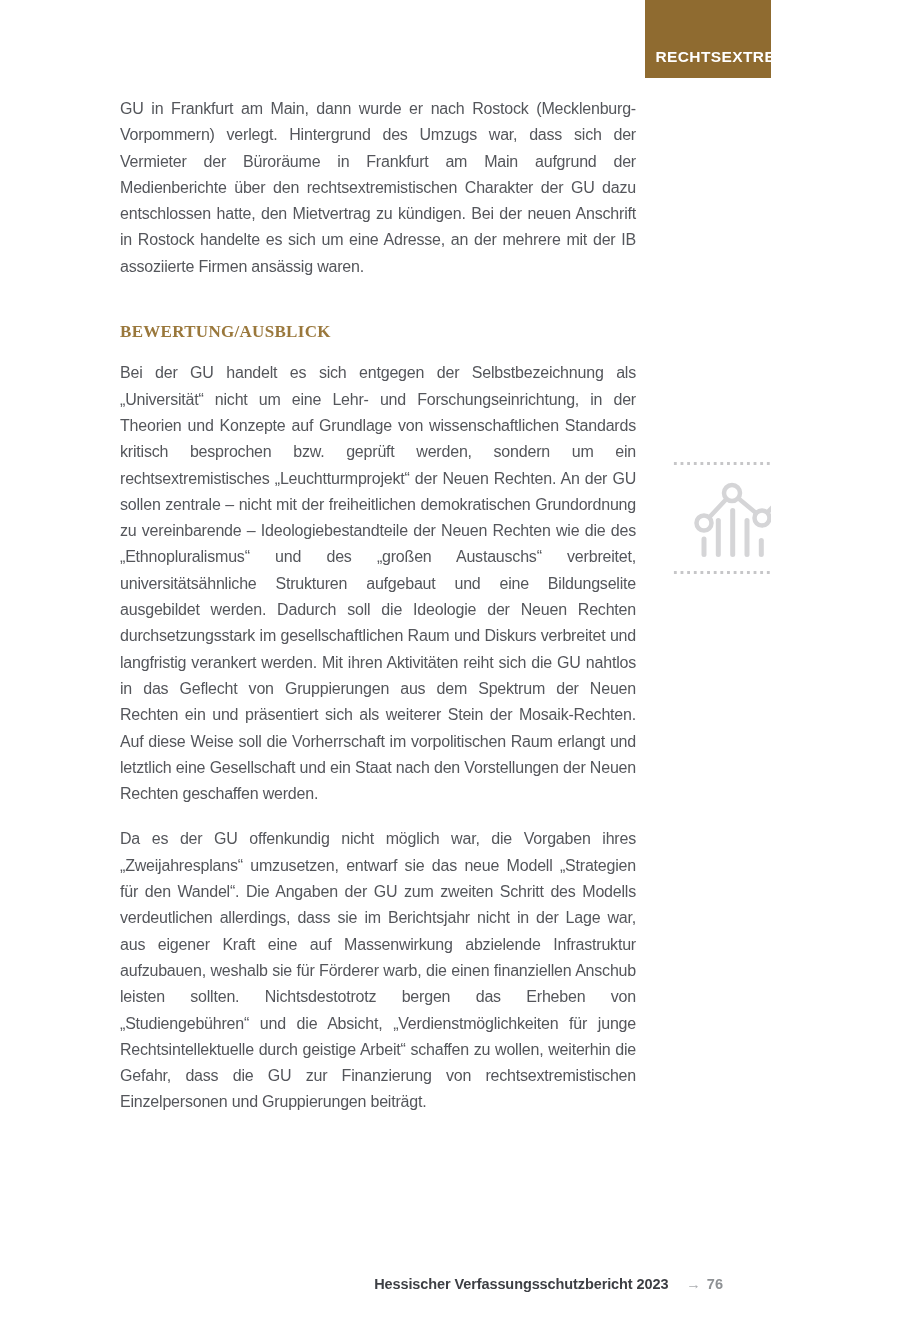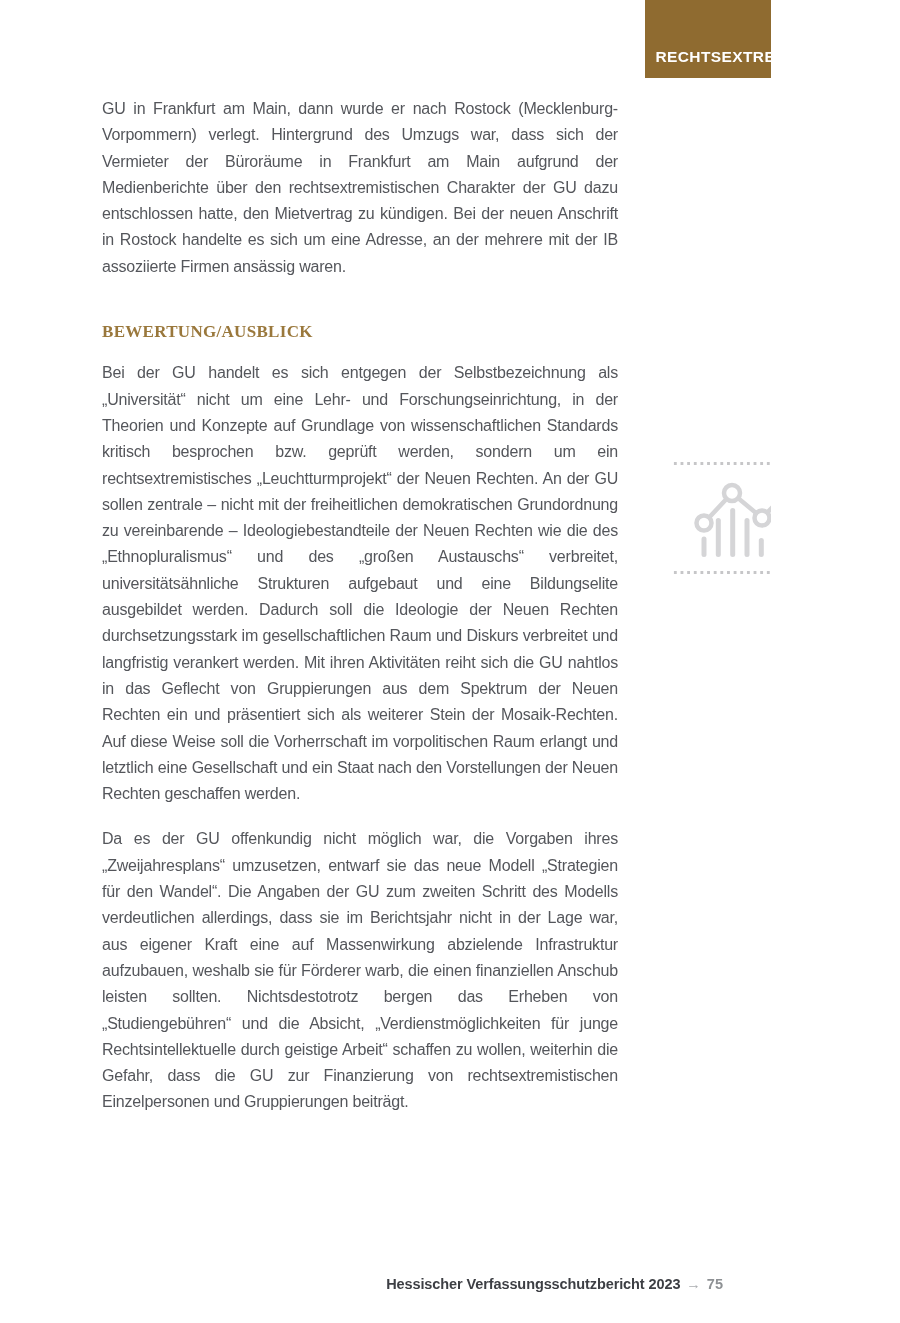--- a/index.html
+++ b/index.html
@@ -15,21 +15,21 @@
     background: #8F6B30;
     display: flex; align-items: flex-end; justify-content: center;
     padding-bottom: 12px; box-sizing: border-box;
   }
   .banner-label {
     color: #ffffff; font-weight: bold; font-size: 15.5px; letter-spacing: 0.4px;
   }
 
   
   .text-column {
-    position: absolute; left: 102px; top: 96px; width: 516px;
+    position: absolute; left: 120px; top: 96px; width: 516px;
     color: #54565B; font-size: 16px; line-height: 26.3px;
     letter-spacing: -0.2px; text-align: justify;
   }
   .para { margin: 0 0 19px 0; }
   .section-heading {
     color: #9A783C; font-size: 17px; font-weight: bold;
     letter-spacing: 0.3px; text-align: left;
     margin: 39px 0 15px 0;
     font-family: Liberation Serif, serif;
   }
@@ -39,21 +39,21 @@
   .dots {
     height: 5px; width: 153px;
     background-image: radial-gradient(circle, #C6C6C8 1.6px, transparent 1.7px);
     background-size: 6.65px 5px; background-position: 0 50%;
   }
   .chart-svg { display: block; margin: 10px 0 8px 0; }
 
   
   .footer {
     position: absolute; top: 1276px; right: 48px;
-    display: flex; align-items: baseline; gap: 6px;
+    display: flex; align-items: baseline; gap: 18px;
   }
   .footer-title { color: #3D3F44; font-weight: bold; font-size: 14.5px; letter-spacing: -0.1px; }
   .page-ref { color: #8E9194; font-size: 14.5px; font-weight: bold; display: flex; gap: 6px; align-items: baseline; }
   .arrow { color: #ABADB0; font-weight: normal; }
 </style>
 </head>
 <body>
 
 <div class="page">
 
@@ -87,17 +87,17 @@
       <line x1="103.7" y1="44.5" x2="103.7" y2="78.5" stroke-width="5" stroke-linecap="round"></line>
       <line x1="118" y1="34.5" x2="118" y2="78.5" stroke-width="5" stroke-linecap="round"></line>
     </svg>
     <div class="dots"></div>
   </aside>
 
   <footer class="footer">
     <span class="footer-title">Hessischer Verfassungsschutzbericht 2023</span>
     <span class="page-ref">
       <span class="arrow">→</span>
-      <span>75</span>
+      <span>76</span>
     </span>
   </footer>
 
 </div>
 
 </body></html>

